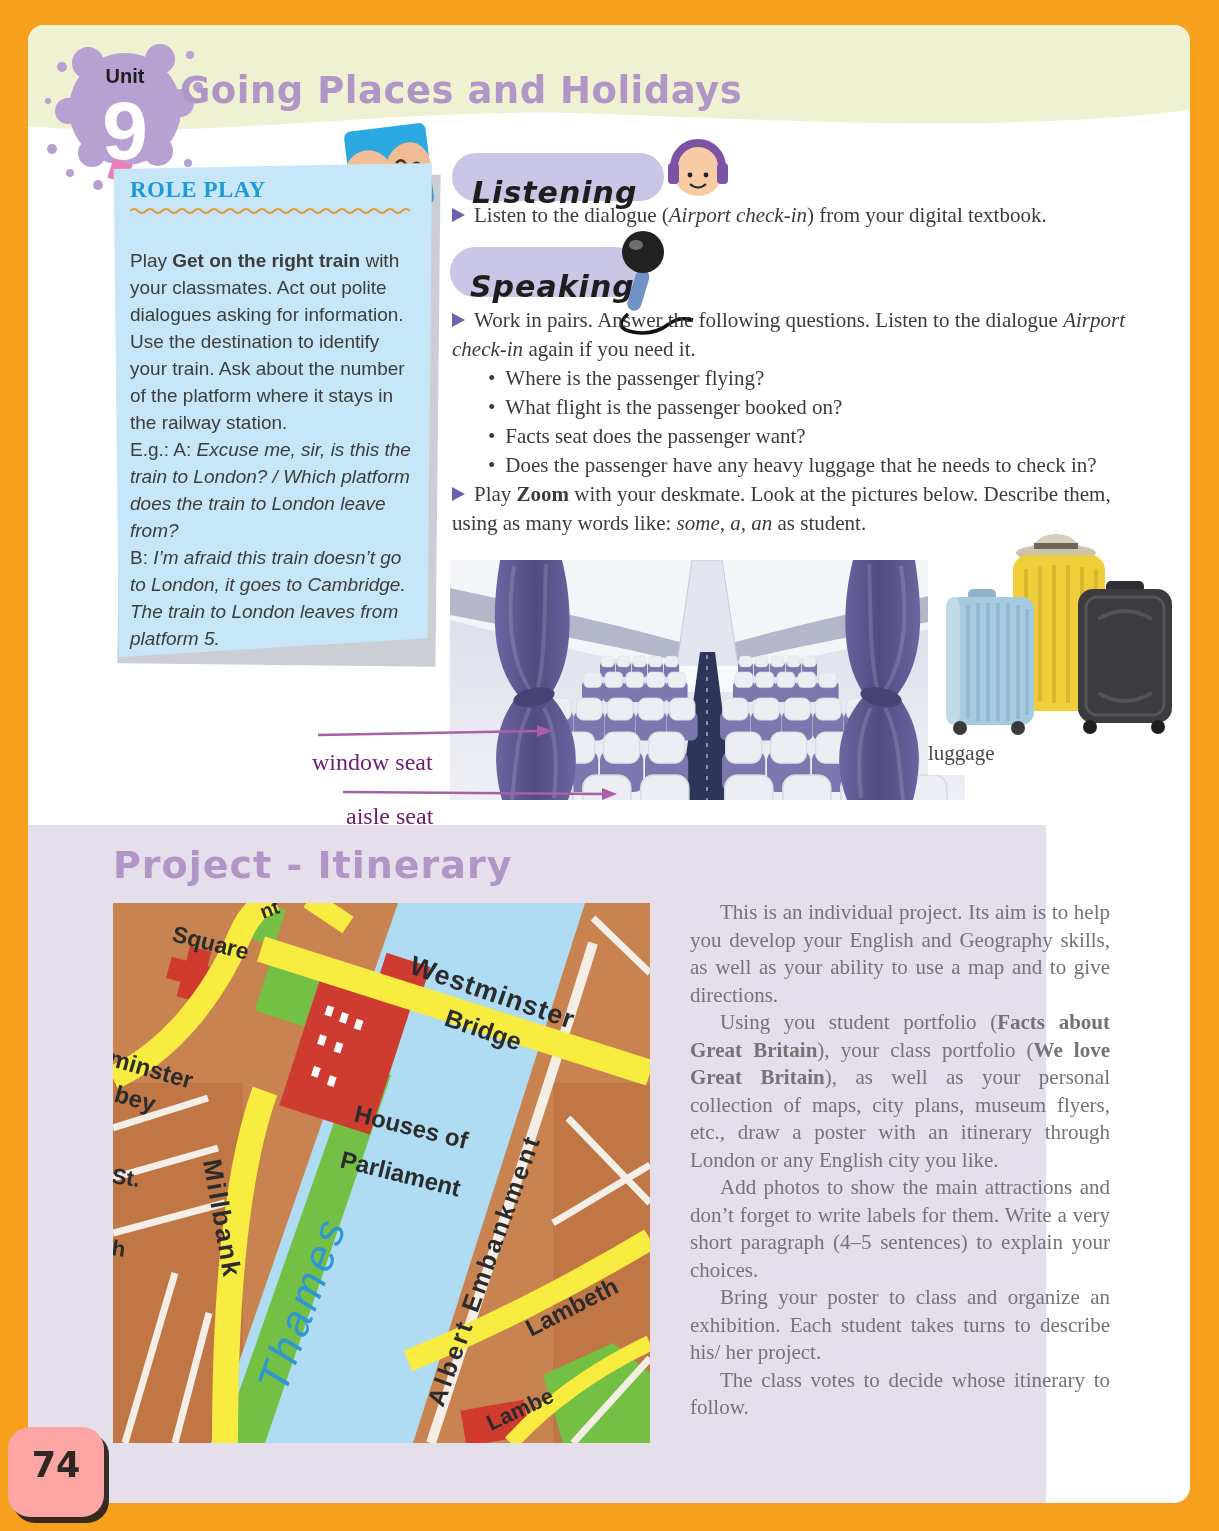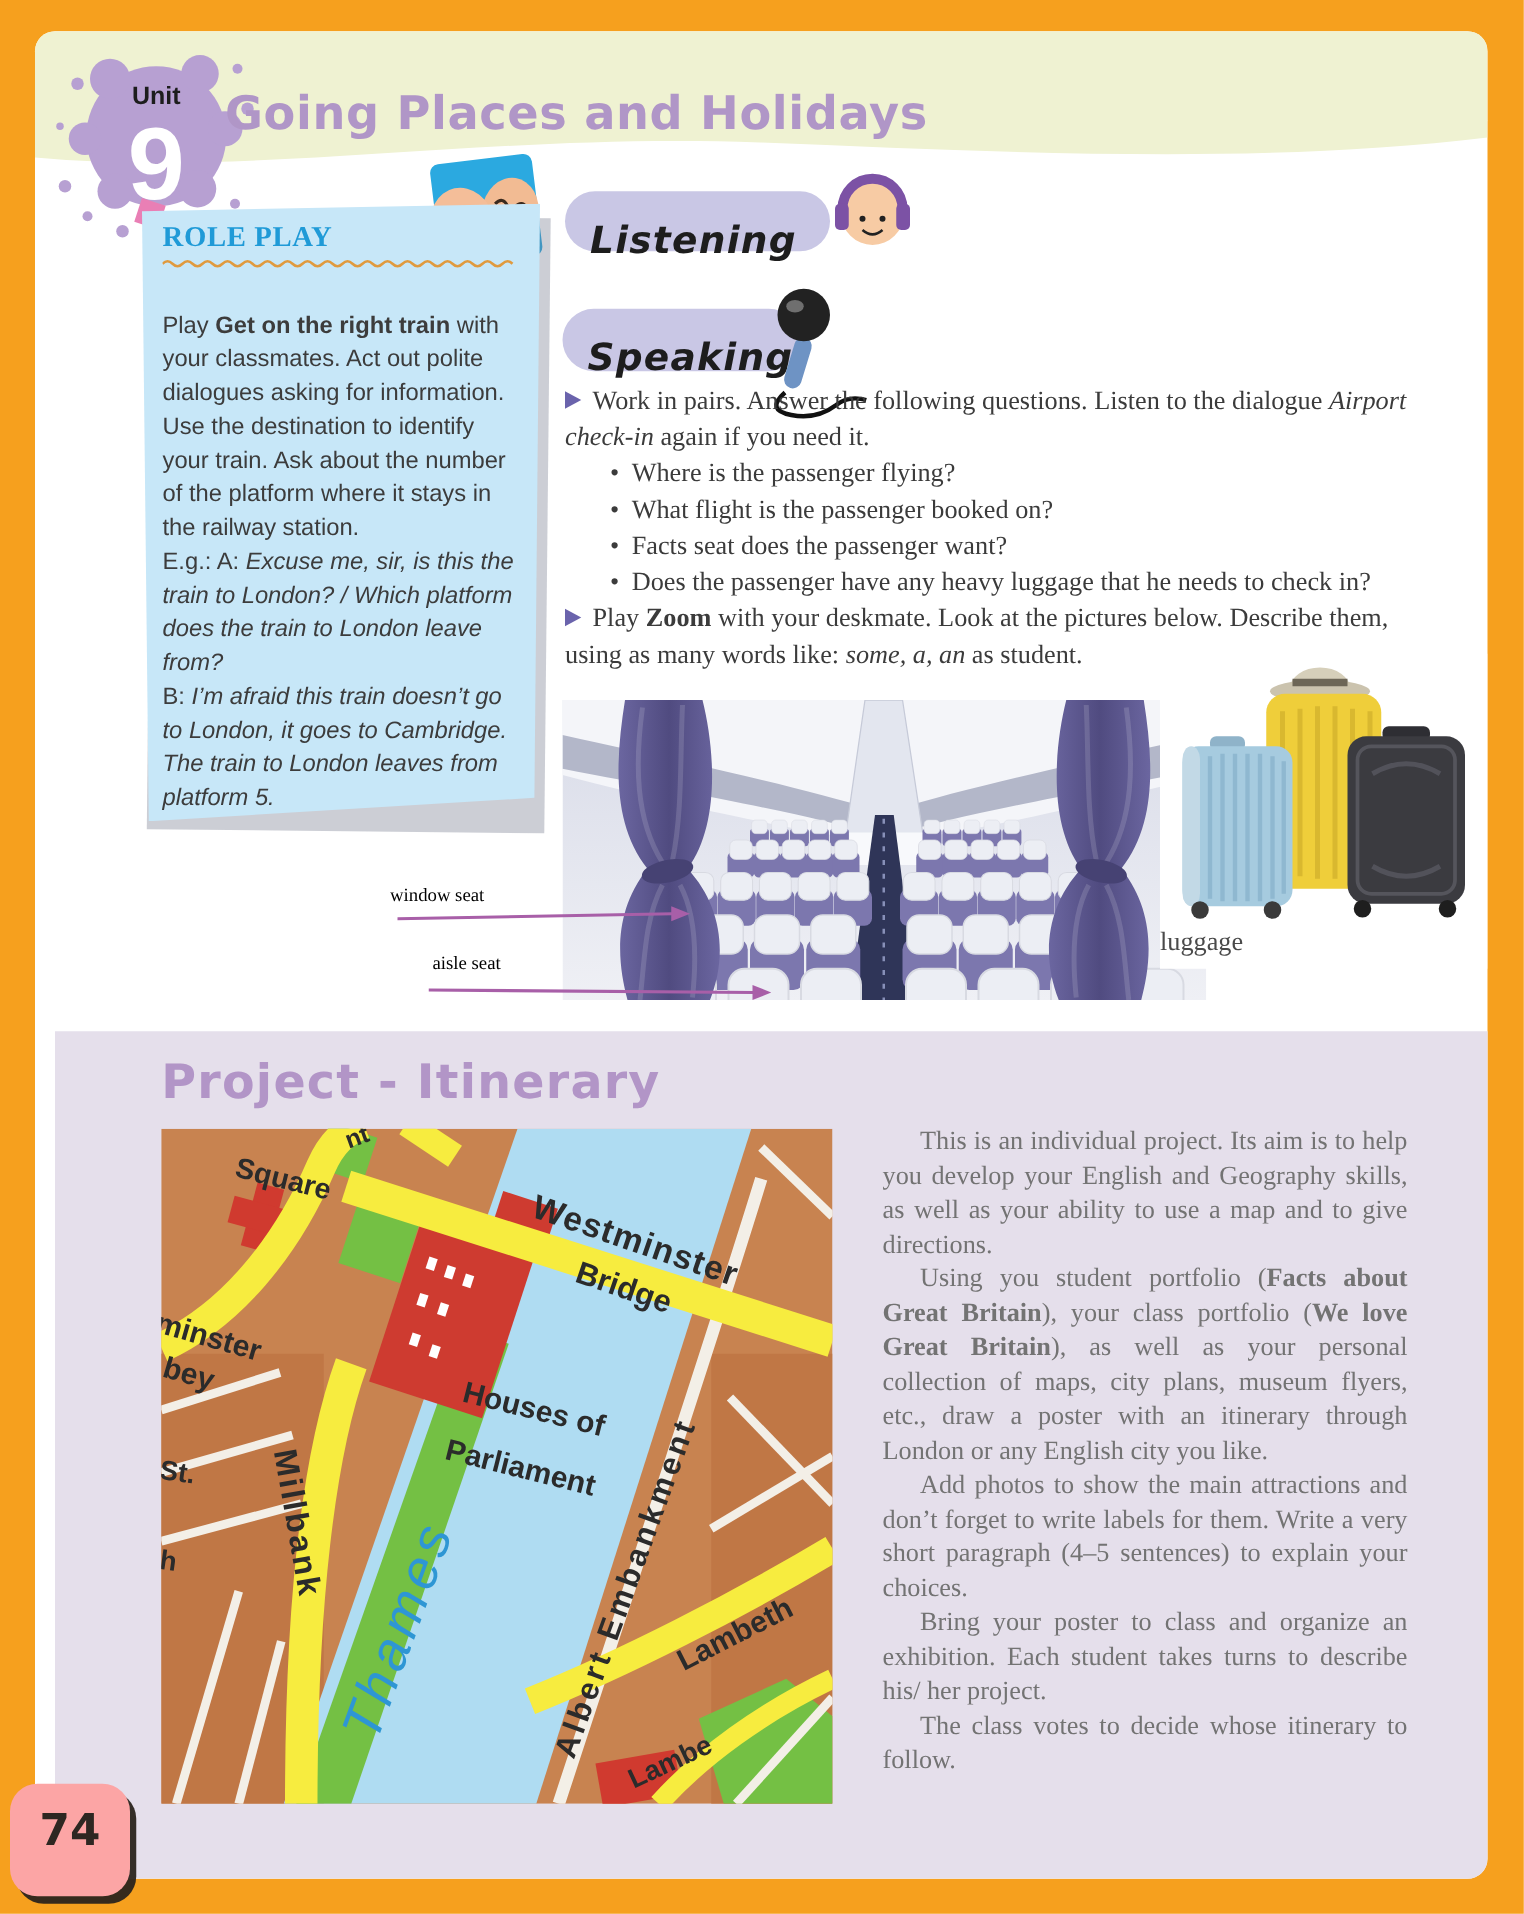--- a/index.html
+++ b/index.html
@@ -53,26 +53,26 @@
     border-bottom:7px solid transparent;border-left:13px solid #6A63AC;margin-right:9px;}
   .listening-line{left:424px;top:176px;width:700px;}
   .speaking-block{left:424px;top:281px;width:700px;}
   .qlist{list-style:none;margin:0;padding:0 0 0 36px;}
   .qlist li::before{content:"\2022";margin-right:10px;}
   
   .cabin{left:422px;top:535px;}
   .luggage-box{left:900px;top:498px;width:262px;height:252px;background:#ffffff;}
   .luggage-label{position:absolute;left:0;top:218px;width:262px;text-align:left;
     font-size:21px;color:#4a4a4a;}
-  .seatlabel{font-size:15px;color:#000000;white-space:nowrap;}
+  .seatlabel{font-size:24px;color:#701a75;white-space:nowrap;margin-top:40px;}
   .lbl-window{left:284px;top:684px;}
   .lbl-aisle{left:318px;top:738px;}
   .arrows{left:280px;top:695px;}
   
-  .project{left:16px;top:800px;width:1162px;height:678px;background:#E5DFEB;}
+  .project{left:0;top:800px;width:1018px;height:678px;background:#E5DFEB;}
   .project-heading{
     position:absolute;left:85px;top:18px;font-family:"DejaVu Sans",sans-serif;
     font-weight:bold;font-size:38px;color:#B295C7;letter-spacing:1px;
   }
   .map{position:absolute;left:85px;top:78px;}
   .ptext{
     position:absolute;left:662px;top:74px;width:420px;
     font-size:21px;line-height:27.5px;color:#737373;text-align:justify;
   }
   .ptext p{margin:0;text-indent:30px;}
@@ -141,20 +141,23 @@
   <svg class="abs" style="left:640px;top:100px;" width="62" height="80" viewBox="0 0 62 80">
     <circle cx="30" cy="46" r="25" fill="#F7CBA4"></circle>
     <path d="M6,42 A24,24 0 0 1 54,42" stroke="#7C52A5" stroke-width="8" fill="none"></path>
     <rect x="0" y="38" width="11" height="21" rx="4" fill="#7C52A5"></rect>
     <rect x="49" y="38" width="11" height="21" rx="4" fill="#7C52A5"></rect>
     <circle cx="22" cy="50" r="2.4" fill="#222"></circle>
       <circle cx="38" cy="50" r="2.4" fill="#222"></circle>
     <path d="M22,59 q8,7 16,0" stroke="#222" stroke-width="2" fill="none"></path>
   </svg>
 
+  <div class="abs task listening-line">
+    <span class="chev"></span><span>Listen to the dialogue (</span><i>Airport check-in</i><span>) from your digital textbook.</span>
+  </div>
 
   <div class="abs pill pill-speaking">
     <span class="hand">Speaking</span>
   </div>
   <svg class="abs" style="left:575px;top:195px;" width="112" height="118" viewBox="0 0 112 118">
     <g transform="rotate(17 40 55)">
       <rect x="33" y="50" width="14" height="42" rx="7" fill="#6E93C4"></rect>
     </g>
     <circle cx="40" cy="32" r="21" fill="#222222"></circle>
     <ellipse cx="33" cy="25" rx="7" ry="5" fill="#6f6f6f"></ellipse>

